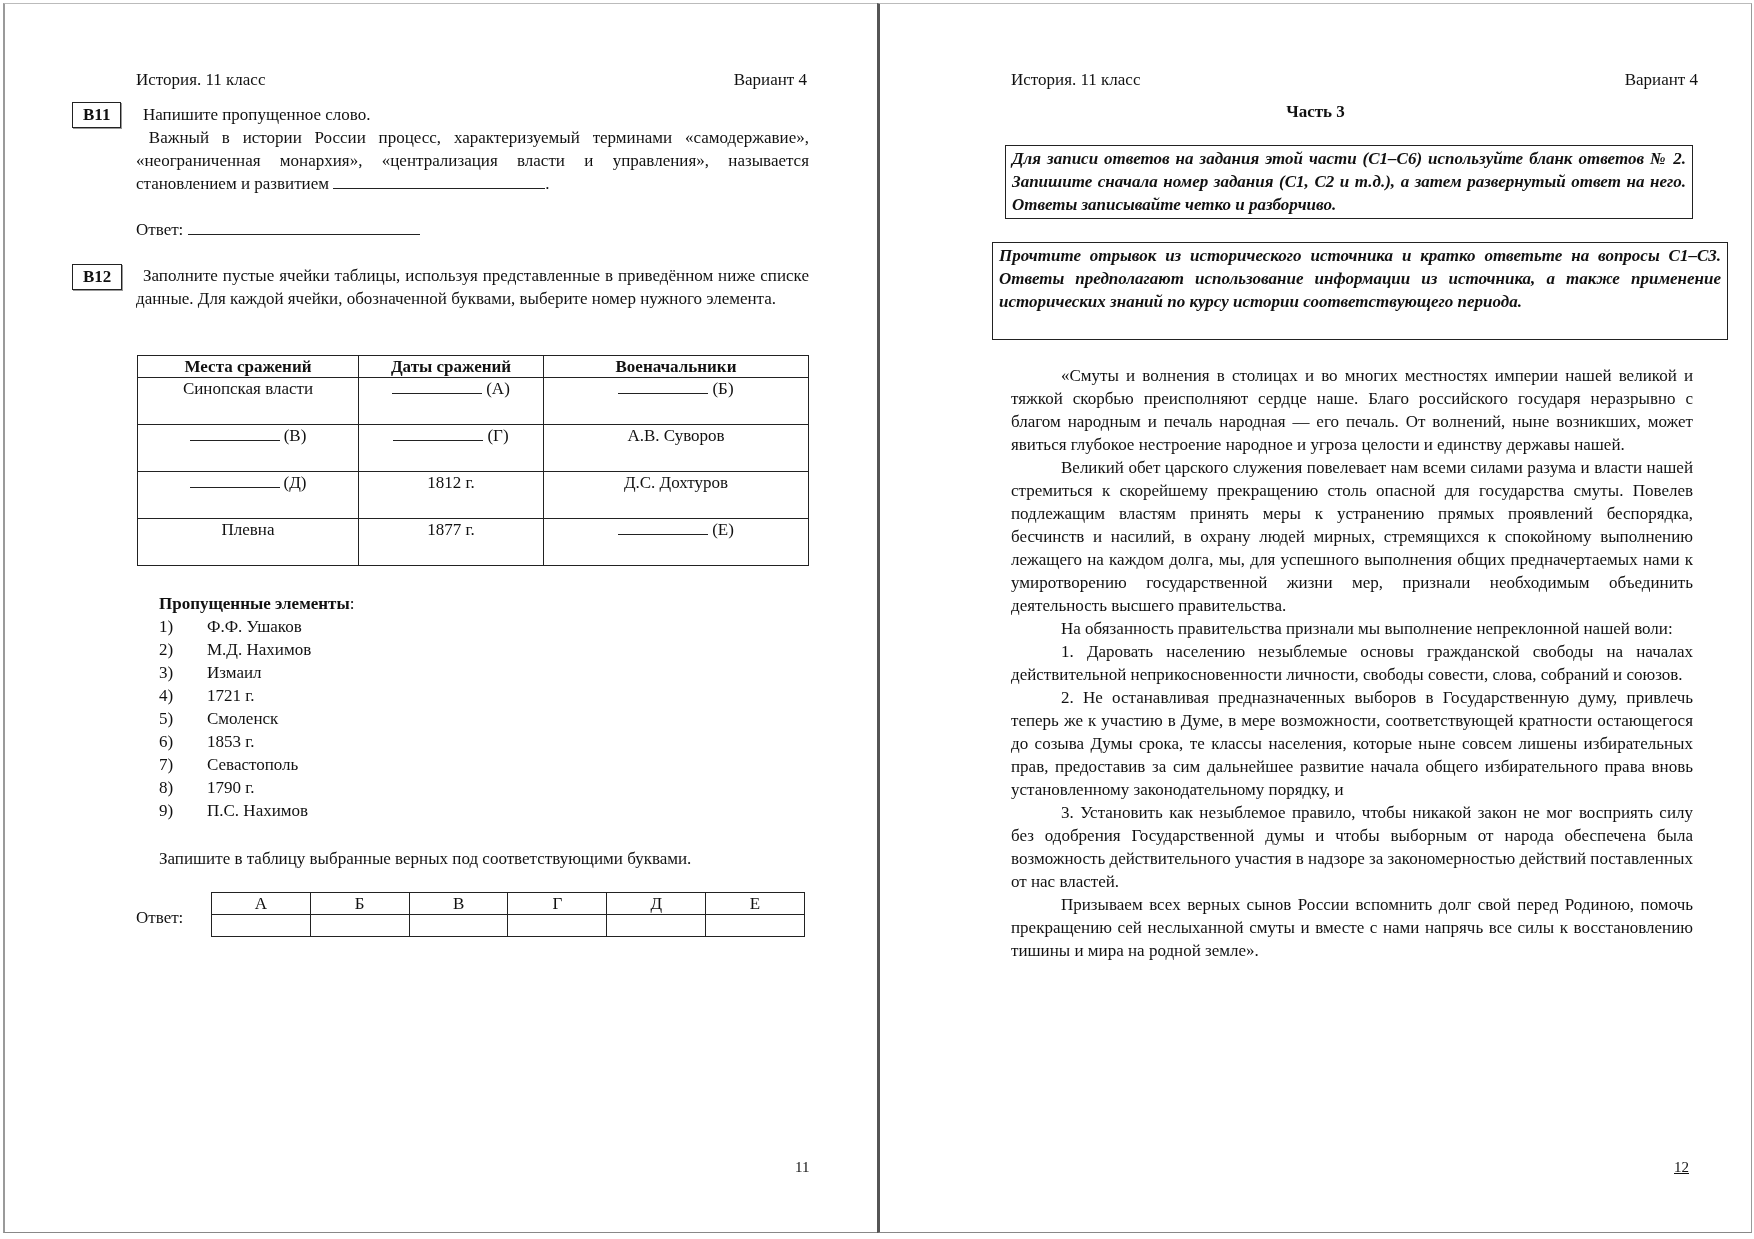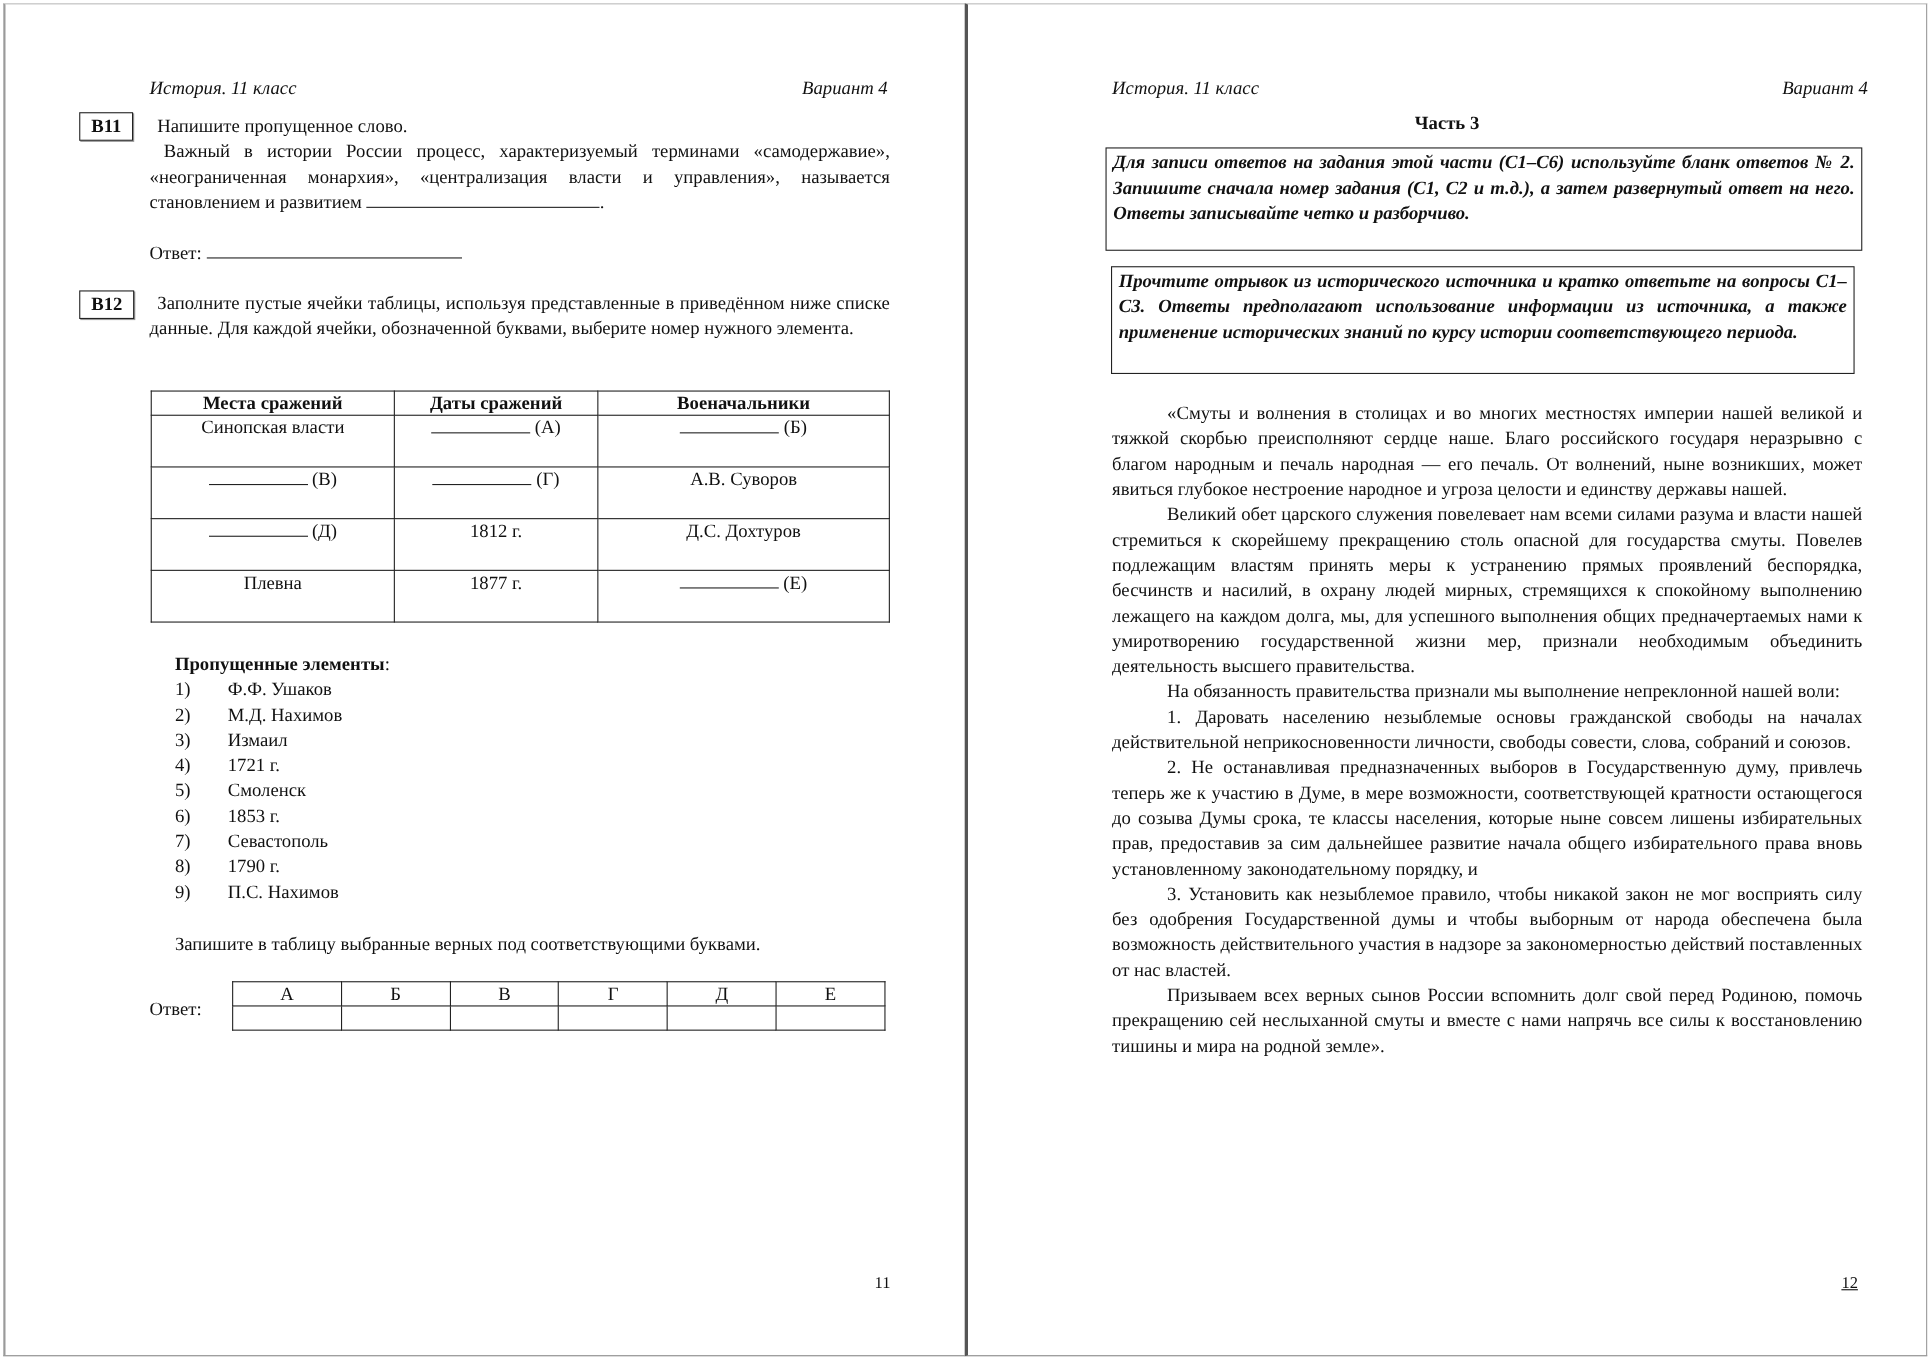--- a/index.html
+++ b/index.html
@@ -2,21 +2,21 @@
 <html><head>
 <meta charset="utf-8">
 <style>
   html, body { margin:0; padding:0; background:#ffffff; }
   body { width:1754px; height:1239px; position:relative; overflow:hidden;
          font-family:"Liberation Serif", "DejaVu Serif", serif; color:#111; }
   .page { position:absolute; top:3px; height:1230px; background:#fff; box-sizing:border-box; }
   #page-left { left:3px; width:874px; border-left:2px solid #9a9a9a; border-top:1px solid #bbb; border-bottom:1px solid #888; }
   #page-right { left:877px; width:875px; border-left:3px solid #555; border-right:1px solid #999; border-top:1px solid #bbb; border-bottom:1px solid #888; }
   .abs { position:absolute; }
-  .hdr { font-size:17px; top:66px;font-style:italic; }
+  .hdr { font-size:17px; top:66px; }
   .txt { font-size:17px; line-height:23px; }
   .just { text-align:justify; text-align-last:left; }
   .task-label { position:absolute; border:1.5px solid #222; font-weight:bold; font-size:17px;
                 padding:0 10px; height:24px; line-height:24px; box-shadow:1px 1px 0 #999; }
   .blank { display:inline-block; border-bottom:1px solid #222; height:16px; vertical-align:baseline; }
   table.battles { position:absolute; left:132px; top:351px; width:672px; border-collapse:collapse; font-size:17px; }
   table.battles th { font-weight:bold; border:1px solid #222; height:21px; padding:0; line-height:20px; }
   table.battles td { border:1px solid #222; height:46px; vertical-align:top; text-align:center; padding:0; line-height:22px; }
   table.battles th:nth-child(1), table.battles td:nth-child(1){ width:220px; }
   table.battles th:nth-child(2), table.battles td:nth-child(2){ width:184px; }
@@ -117,22 +117,22 @@
     </table>
 
   <div class="abs pnum" style="left:790px; top:1155px;">11</div>
 </div>
 
 <div class="page" id="page-right">
   <div class="abs hdr" style="left:131px;">История. 11 класс</div>
   <div class="abs hdr" style="right:53px;">Вариант 4</div>
   <div class="abs txt" style="left:0; width:100%; text-align:center; top:96px; font-weight:bold;">Часть 3</div>
 
-  <div class="box" style="left:125px; top:130px; width:688px; height:94px;">Для записи ответов на задания этой части (С1–С6) используйте бланк ответов № 2. Запишите сначала номер задания (С1, С2 и т.д.), а затем развернутый ответ на него. Ответы записывайте четко и разборчиво.</div>
-  <div class="box" style="left:130px; top:238px; width:676px; height:98px;">Прочтите отрывок из исторического источника и кратко ответьте на вопросы С1–С3. Ответы предполагают использование информации из источника, а также применение исторических знаний по курсу истории соответствующего периода.</div>
+  <div class="box" style="left:125px; top:141px; width:688px; height:74px;">Для записи ответов на задания этой части (С1–С6) используйте бланк ответов № 2. Запишите сначала номер задания (С1, С2 и т.д.), а затем развернутый ответ на него. Ответы записывайте четко и разборчиво.</div>
+  <div class="box" style="left:112px; top:238px; width:736px; height:98px;">Прочтите отрывок из исторического источника и кратко ответьте на вопросы С1–С3. Ответы предполагают использование информации из источника, а также применение исторических знаний по курсу истории соответствующего периода.</div>
 
   <div class="abs txt just" style="left:131px; top:360px; width:682px;">
     <p class="para">«Смуты и волнения в столицах и во многих местностях империи нашей великой и тяжкой скорбью преисполняют сердце наше. Благо российского государя неразрывно с благом народным и печаль народная — его печаль. От волнений, ныне возникших, может явиться глубокое нестроение народное и угроза целости и единству державы нашей.</p>
     <p class="para">Великий обет царского служения повелевает нам всеми силами разума и власти нашей стремиться к скорейшему прекращению столь опасной для государства смуты. Повелев подлежащим властям принять меры к устранению прямых проявлений беспорядка, бесчинств и насилий, в охрану людей мирных, стремящихся к спокойному выполнению лежащего на каждом долга, мы, для успешного выполнения общих предначертаемых нами к умиротворению государственной жизни мер, признали необходимым объединить деятельность высшего правительства.</p>
     <p class="para">На обязанность правительства признали мы выполнение непреклонной нашей воли:</p>
     <p class="para">1. Даровать населению незыблемые основы гражданской свободы на началах действительной неприкосновенности личности, свободы совести, слова, собраний и союзов.</p>
     <p class="para">2. Не останавливая предназначенных выборов в Государственную думу, привлечь теперь же к участию в Думе, в мере возможности, соответствующей кратности остающегося до созыва Думы срока, те классы населения, которые ныне совсем лишены избирательных прав, предоставив за сим дальнейшее развитие начала общего избирательного права вновь установленному законодательному порядку, и</p>
     <p class="para">3. Установить как незыблемое правило, чтобы никакой закон не мог восприять силу без одобрения Государственной думы и чтобы выборным от народа обеспечена была возможность действительного участия в надзоре за закономерностью действий поставленных от нас властей.</p>
     <p class="para">Призываем всех верных сынов России вспомнить долг свой перед Родиною, помочь прекращению сей неслыханной смуты и вместе с нами напрячь все силы к восстановлению тишины и мира на родной земле».</p>
   </div>

